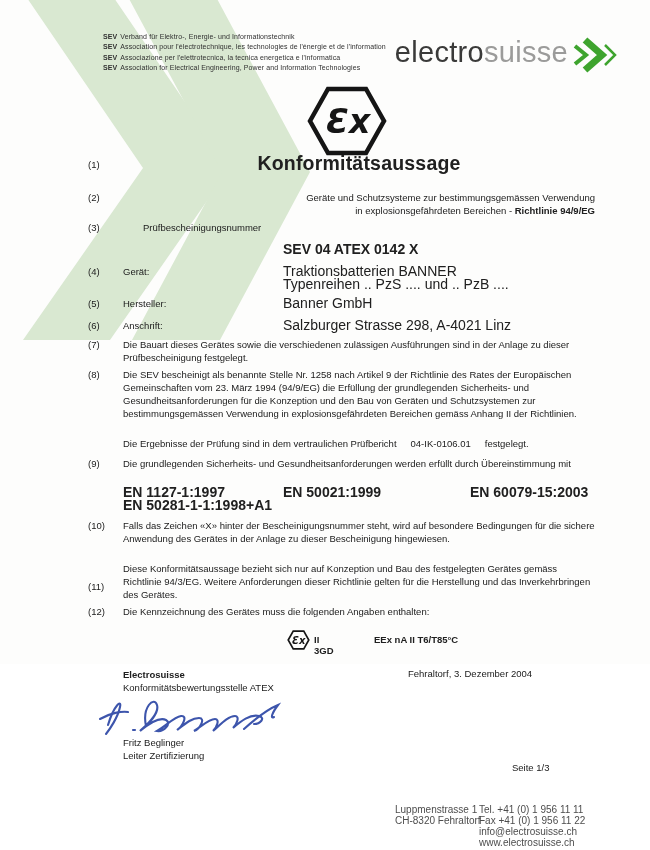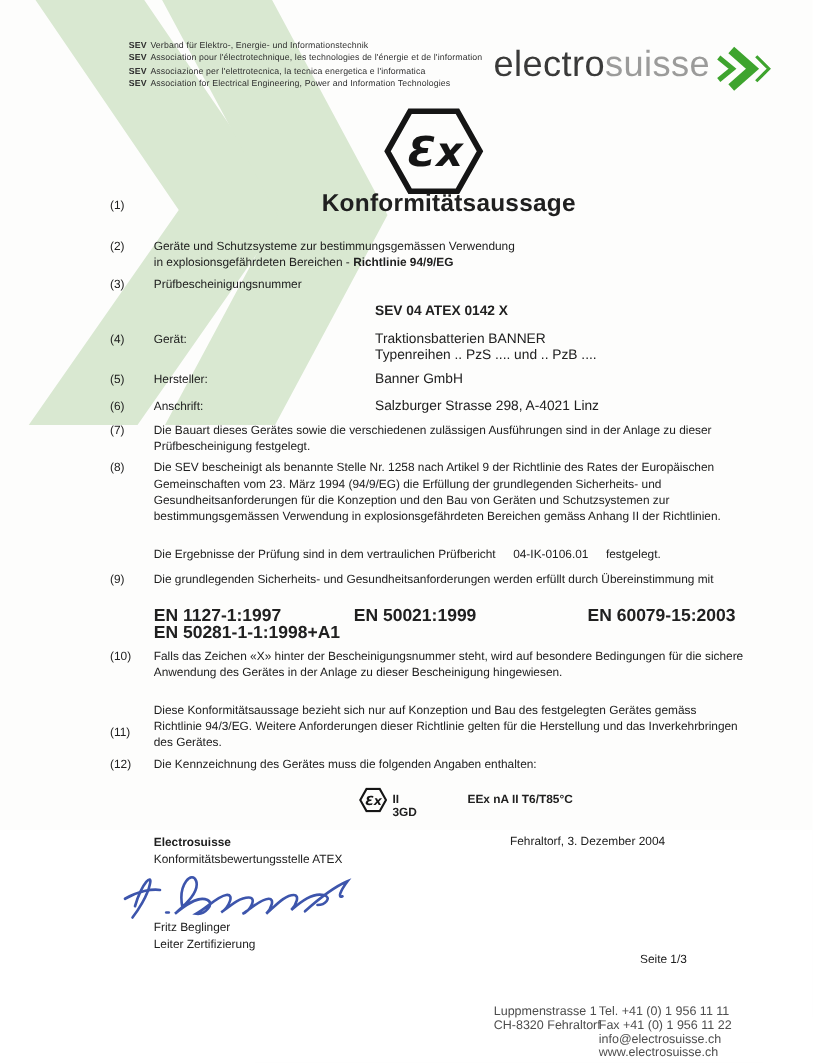--- a/index.html
+++ b/index.html
@@ -22,21 +22,21 @@
   .brand-text{position:absolute;right:82px;top:0;font-size:29px;letter-spacing:.3px;white-space:nowrap;}
   .brand-text .p1{color:#3a3a39;}
   .brand-text .p2{color:#9b9b9a;}
   .brand-chevrons{position:absolute;right:33px;top:1px;}
   
   .exbig{left:307px;top:85px;}
   
   .num{left:88px;font-size:9.5px;line-height:13px;}
   .doc-title{left:123px;top:152px;width:472px;text-align:center;font-size:19.5px;font-weight:700;letter-spacing:.2px;}
   .para{left:123px;width:472px;font-size:9.5px;line-height:13px;}
-  .val{left:300px;font-size:11px;line-height:13px;}
+  .val{left:283px;font-size:14px;line-height:13px;}
   .b{font-weight:700;}
   .std{font-weight:700;font-size:14px;}
   .marking{left:287px;top:629px;height:22px;font-size:9.5px;}
   .marking .grp{position:absolute;left:27px;top:5px;font-weight:700;}
   .marking .code{position:absolute;left:87px;top:5px;font-weight:700;white-space:nowrap;}
   .issuer{left:123px;top:668px;font-size:9.5px;line-height:13px;}
   .date{left:408px;top:668px;font-size:9.5px;}
   .signer{left:123px;top:736px;font-size:9.5px;line-height:13px;}
   .pageno{left:512px;top:762px;font-size:9.5px;}
   .footer{top:804px;font-size:10px;line-height:11px;color:#4d4d4d;}
@@ -76,27 +76,27 @@
 
     <svg class="abs exbig" width="80" height="72" viewBox="0 0 80 72">
       <polygon points="3,36 21,4 59,4 77,36 59,68 21,68" fill="none" stroke="#151515" stroke-width="4.5"></polygon>
       <text x="19" y="48" font-size="33" font-weight="bold" font-style="italic" font-family="DejaVu Sans, sans-serif" fill="#151515">Ɛx</text>
     </svg>
 
     <div class="abs num" style="top:158px;">(1)</div>
     <div class="abs doc-title">Konformitätsaussage</div>
 
     <div class="abs num" style="top:191px;">(2)</div>
-    <div class="abs para" style="top:191px;">
+    <div class="abs para" style="top:191px;text-align:right;">
       <div>Geräte und Schutzsysteme zur bestimmungsgemässen Verwendung</div>
       <div><span>in explosionsgefährdeten Bereichen - </span><span class="b">Richtlinie 94/9/EG</span></div>
     </div>
 
     <div class="abs num" style="top:221px;">(3)</div>
-    <div class="abs para" style="top:221px;">Prüfbescheinigungsnummer</div>
+    <div class="abs para" style="top:221px;margin-left:20px;">Prüfbescheinigungsnummer</div>
     <div class="abs val b" style="top:243px;">SEV 04 ATEX 0142 X</div>
 
     <div class="abs num" style="top:265px;">(4)</div>
     <div class="abs val" style="top:265px;">
       <div>Traktionsbatterien BANNER</div>
       <div>Typenreihen .. PzS .... und .. PzB ....</div>
     </div>
     <div class="abs para" style="top:265px;">Gerät:</div>
 
     <div class="abs num" style="top:297px;">(5)</div>

